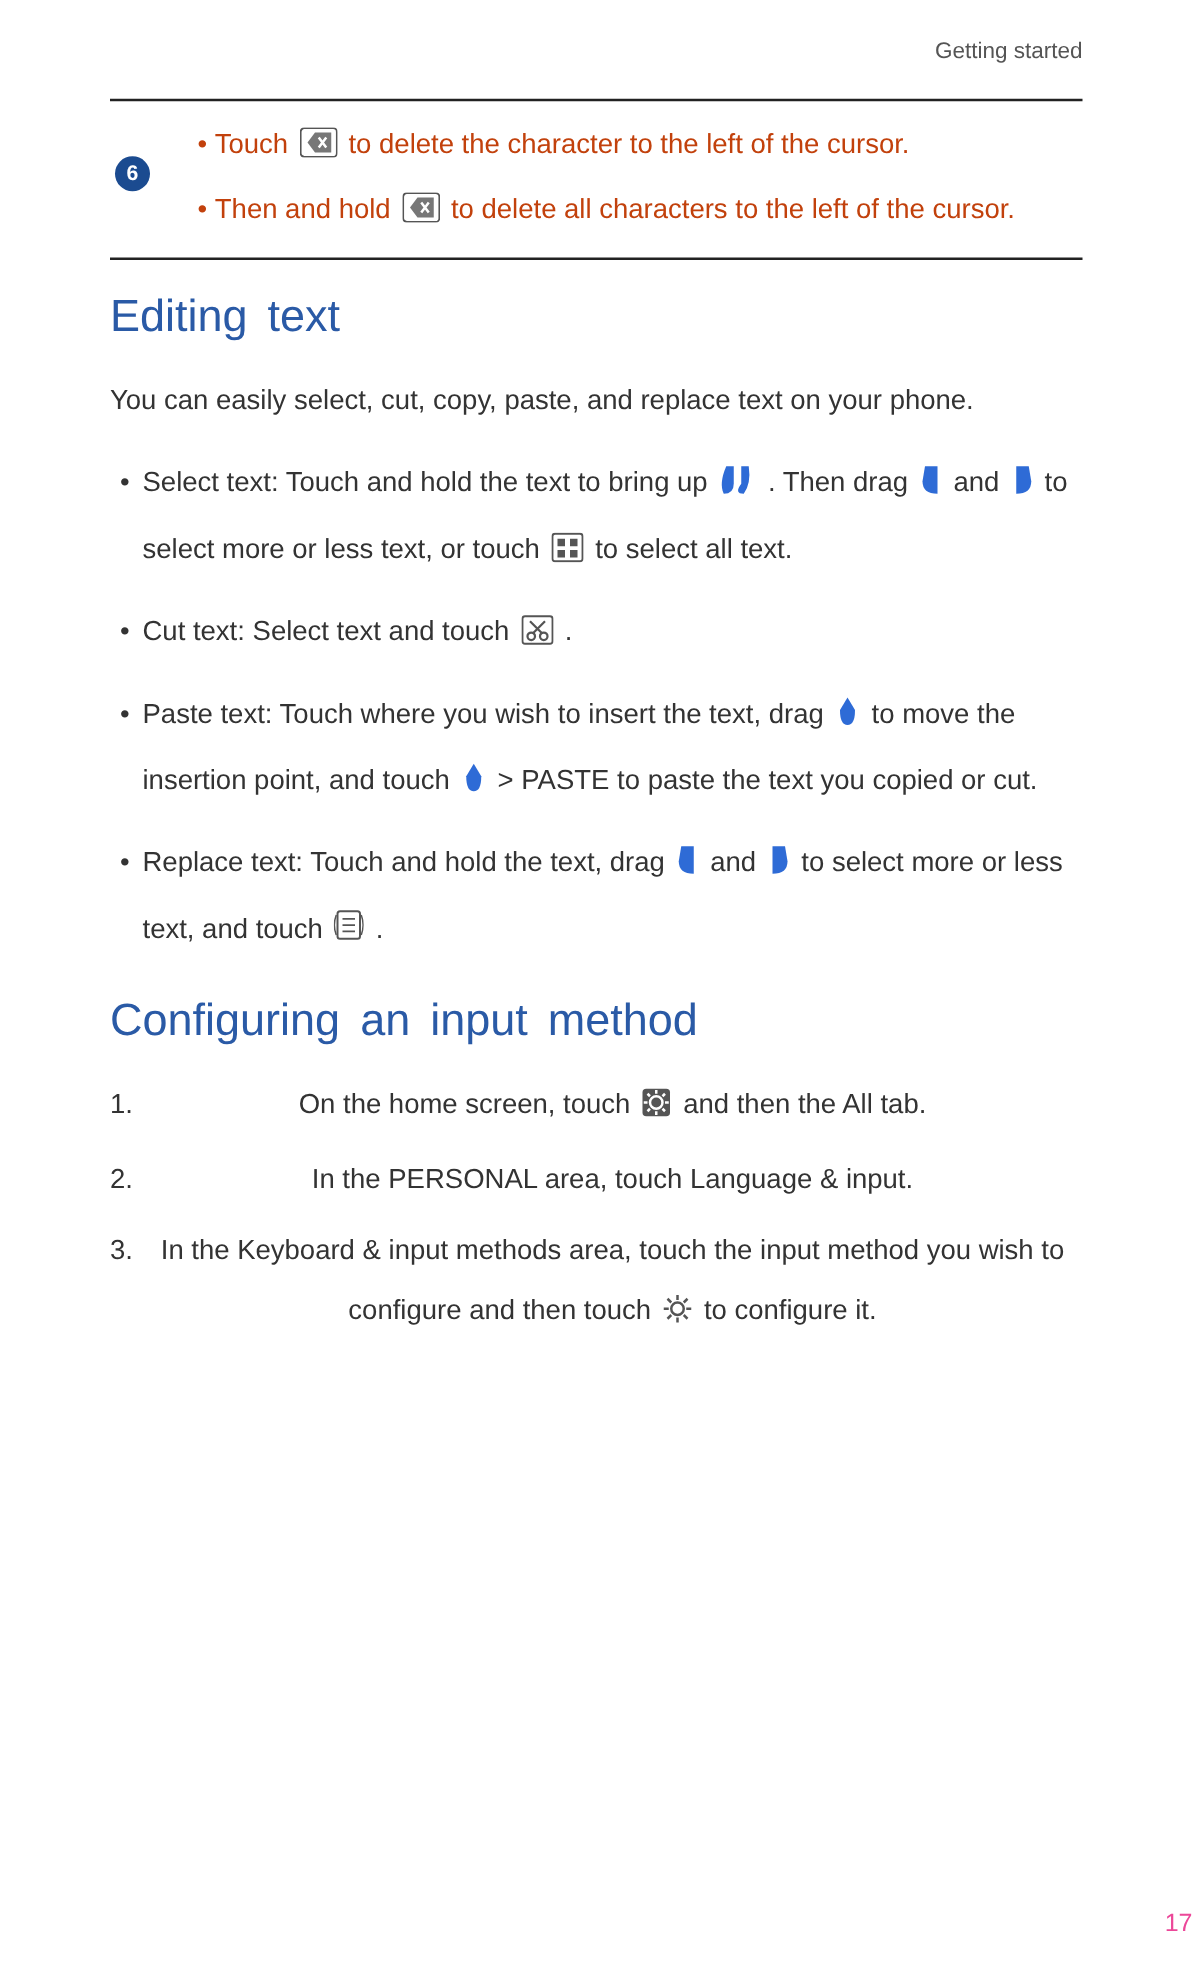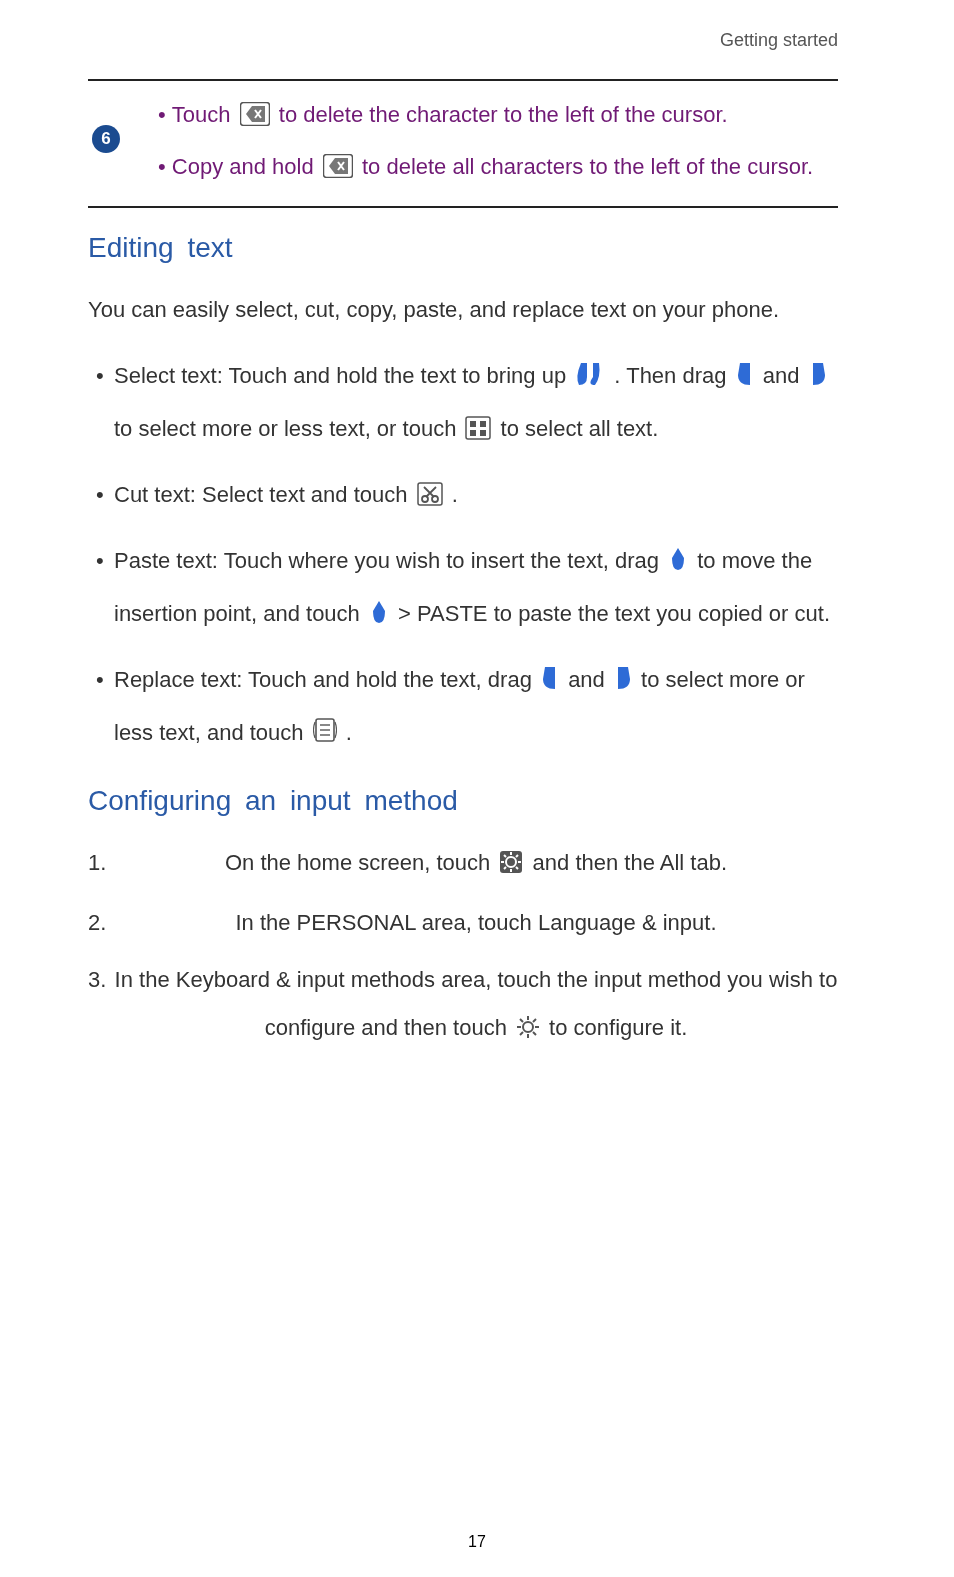--- a/index.html
+++ b/index.html
@@ -6,21 +6,21 @@
     margin: 0;
     padding: 0;
     background: #fff;
     font-family: Arial, Helvetica, sans-serif;
     color: #333;
   }
   .page {
     box-sizing: border-box;
     width: 954px;
     height: 1577px;
-    padding: 30px 116px 0 88px;
+    padding: 30px 88px 0 88px;
     position: relative;
   }
   .hdr {
     text-align: right;
     font-size: 18px;
     color: #555;
     margin-bottom: 28px;
   }
   .hr {
     border: 0;
@@ -42,28 +42,28 @@
     font-size: 17px;
     font-weight: bold;
     display: flex;
     align-items: center;
     justify-content: center;
     margin: 34px 10px 0 4px;
   }
   .step-lines {
     flex: 1 1 auto;
     font-size: 22px;
-    color: #701a75;
+    color: #c2410c;
     line-height: 2.2;
   }
   .step-line { display: block; }
   .indent { padding-left: 28px; }
   .section-h {
     color: #2a5aa6;
-    font-size: 28px;
+    font-size: 36px;
     margin: 24px 0 22px 0;
     font-weight: normal;
     word-spacing: 6px;
   }
   .body-p {
     font-size: 22px;
     line-height: 2.2;
     margin: 0 0 18px 0;
   }
   ul.bullets, ol.steps {
@@ -99,23 +99,23 @@
   .bold { font-weight: normal; }
   .inline-icon {
     display: inline-block;
     vertical-align: -4px;
     margin: 0 3px;
   }
   .page-num {
     position: absolute;
     bottom: 26px;
     left: 0; right: 0;
-    text-align: center;
-    font-size: 16px;
-    color: #000000;
+    text-align: right;
+    font-size: 20px;
+    color: #ec4899;
   }
 </style>
 </head>
 <body>
 
 <div class="page">
   <div class="hdr">
     <span>Getting started</span>
   </div>
 
@@ -127,21 +127,21 @@
       <span class="step-line indent">
         •&nbsp;<span>Touch </span>
         <span class="inline-icon"><svg width="30" height="24">
               <rect x="0.5" y="0.5" width="29" height="23" rx="3" fill="none" stroke="#555" stroke-width="1.5"></rect>
               <path d="M12 4 L6 12 L12 20 L25 20 L25 4 Z" fill="#777"></path>
               <path d="M15 8 L21 16 M21 8 L15 16" stroke="#fff" stroke-width="2"></path>
             </svg></span>
         <span> to delete the character to the left of the cursor.</span>
       </span>
       <span class="step-line indent">
-        •&nbsp;<span>Copy and hold </span>
+        •&nbsp;<span>Then and hold </span>
         <span class="inline-icon"><svg width="30" height="24">
               <rect x="0.5" y="0.5" width="29" height="23" rx="3" fill="none" stroke="#555" stroke-width="1.5"></rect>
               <path d="M12 4 L6 12 L12 20 L25 20 L25 4 Z" fill="#777"></path>
               <path d="M15 8 L21 16 M21 8 L15 16" stroke="#fff" stroke-width="2"></path>
             </svg></span>
         <span> to delete all characters to the left of the cursor.</span>
       </span>
     </div>
   </div>
 

